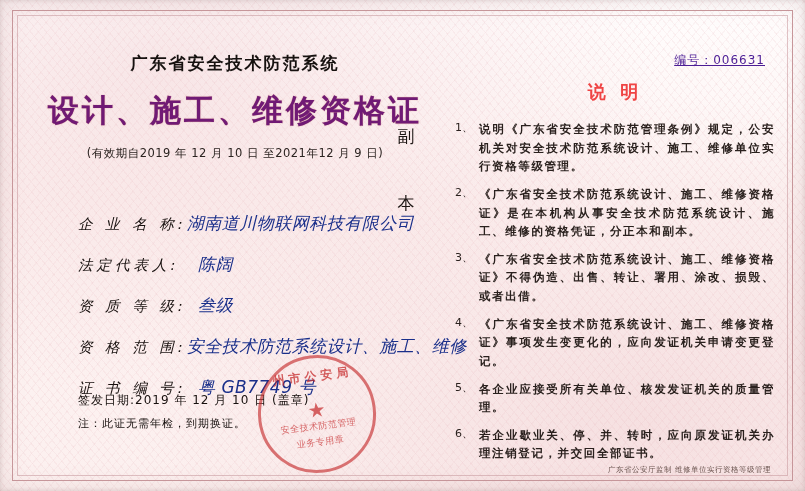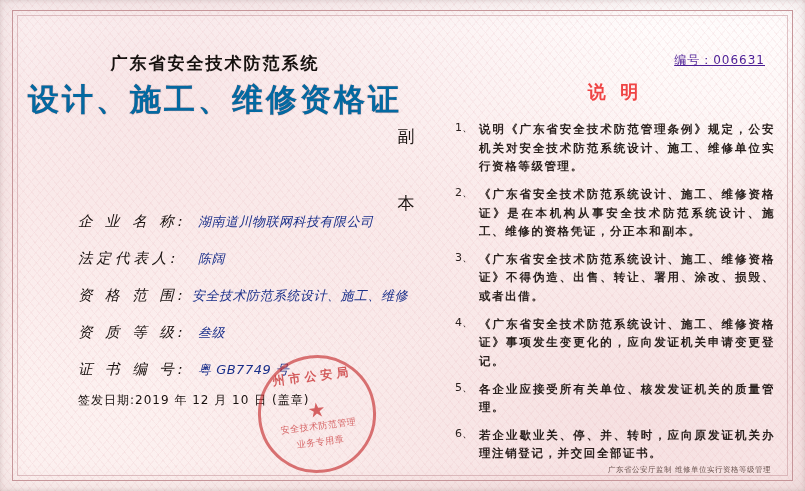--- a/index.html
+++ b/index.html
@@ -65,39 +65,39 @@
 
   .content {
     position: absolute;
     inset: 0;
     z-index: 3;
   }
 
   
   .left-panel {
     position: absolute;
-    left: 20px;
+    left: 40px;
     top: 52px;
     width: 390px;
   }
   .org-line {
     text-align: center;
     font-family: "DejaVu Sans", sans-serif;
     font-size: 17px;
     font-weight: bold;
     color: #16110f;
     letter-spacing: 2px;
   }
   .main-title {
     text-align: center;
-    margin-top: 4px;
+    margin-top: 15px;
     font-size: 31px;
     font-weight: bold;
     letter-spacing: 3px;
-    color: #0369a1;
+    color: #701a75;
     text-shadow: 0 0 1px rgba(160,20,20,0.5);
   }
   .valid-line {
     margin-top: 14px;
     text-align: center;
     font-size: 11.5px;
     color: #2b2320;
     letter-spacing: 0.5px;
   }
 
@@ -130,21 +130,21 @@
     margin-bottom: 18px;
   }
   .field-label {
     width: 120px;
     font-size: 14.5px;
     color: #17100e;
     letter-spacing: 4px;
     white-space: nowrap;
   }
   .field-value {
-    font-size: 13px;
+    font-size: 17px;
     color: #1a2f8a;
     letter-spacing: 0.5px;
     white-space: nowrap;
   }
 
   .issue-line {
     position: absolute;
     left: 78px;
     top: 392px;
     font-size: 12px;
@@ -275,51 +275,53 @@
   <div class="border-frame"></div>
   <div class="border-frame-inner"></div>
 
   <div class="content">
 
     <div class="serial">编号：006631</div>
 
     <div class="left-panel">
       <div class="org-line">广东省安全技术防范系统</div>
       <div class="main-title">设计、施工、维修资格证</div>
+      <div class="valid-line">(有效期自2019 年 12 月 10 日 至2021年12 月 9 日)</div>
     </div>
 
     <div class="fu-ben">
       <span class="ch">副</span>
       <span class="ch">本</span>
     </div>
 
     <div class="fields">
       <div class="field-row">
         <div class="field-label">企 业 名 称:</div>
         <div class="field-value">湖南道川物联网科技有限公司</div>
       </div>
       <div class="field-row">
         <div class="field-label">法定代表人:</div>
         <div class="field-value">陈阔</div>
       </div>
       <div class="field-row">
+        <div class="field-label">资 质 等 级:</div>
+        <div class="field-value">叁级</div>
+      </div>
+      <div class="field-row">
         <div class="field-label">资 格 范 围:</div>
         <div class="field-value">安全技术防范系统设计、施工、维修</div>
       </div>
       <div class="field-row">
-        <div class="field-label">资 质 等 级:</div>
-        <div class="field-value">叁级</div>
-      </div>
-      <div class="field-row">
         <div class="field-label">证 书 编 号:</div>
         <div class="field-value">粤 GB7749 号</div>
       </div>
     </div>
 
     <div class="issue-line">签发日期:2019 年 12 月 10 日 (盖章)</div>
+    <div class="note-line">注：此证无需年检，到期换证。</div>
 
     <div class="seal">
       <div class="seal-arc">州市公安局</div>
       <div class="seal-star">★</div>
       <div class="seal-sub1">安全技术防范管理</div>
       <div class="seal-sub2">业务专用章</div>
     </div>
 
     <div class="right-panel">
       <div class="notes-title">说 明</div>

